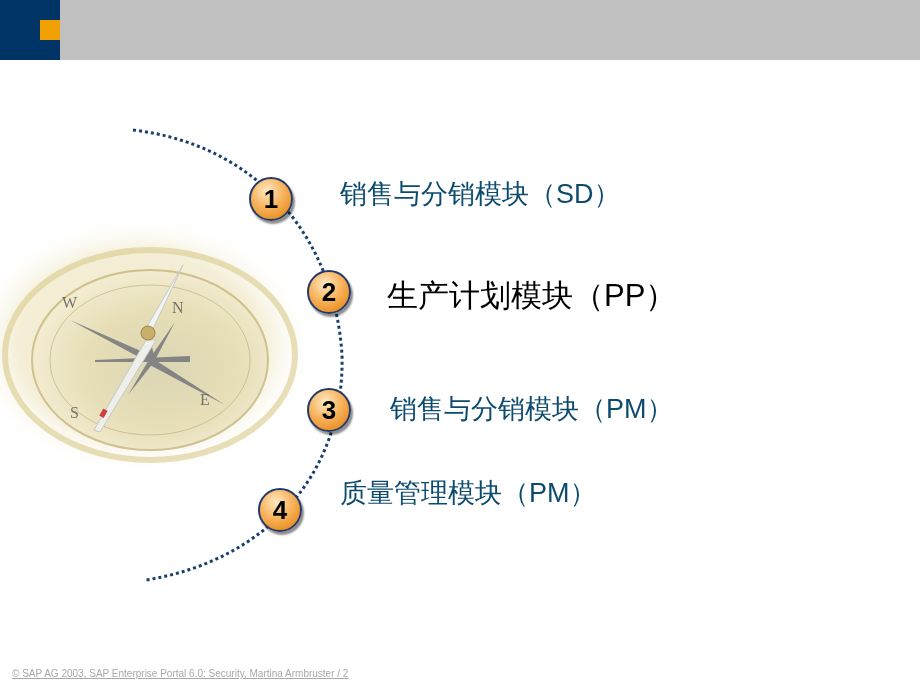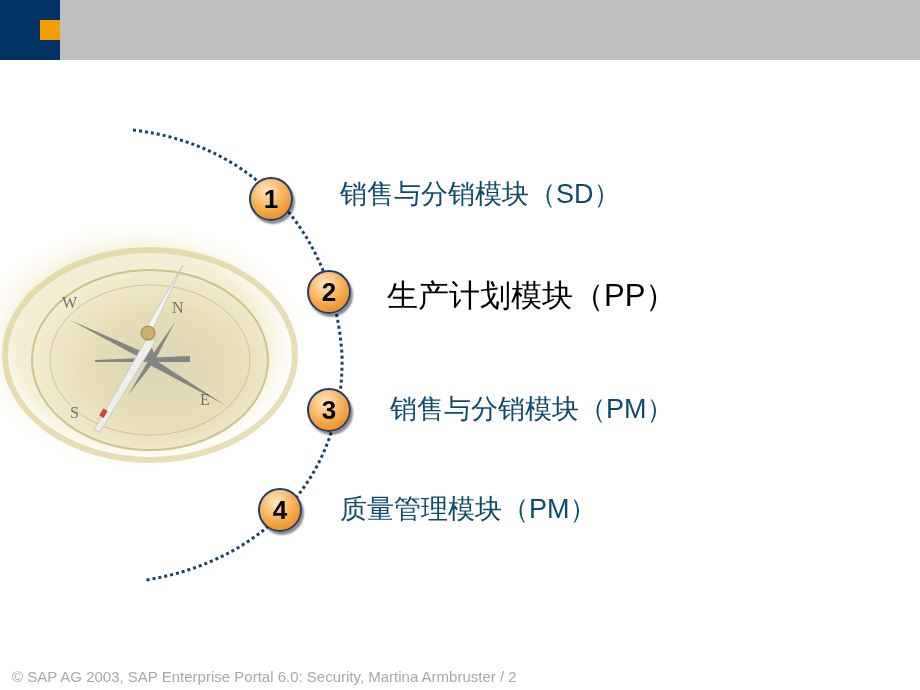--- a/index.html
+++ b/index.html
@@ -10,21 +10,21 @@
   .compass{position:absolute;left:0;top:0;width:920px;height:690px;}
   .item{position:absolute;}
   .badge{position:absolute;width:44px;height:44px;border-radius:50%;box-sizing:border-box;
     border:2px solid #233a6b;
     background:radial-gradient(circle at 40% 30%, #ffe9c4 0%, #f7b35c 45%, #e98a1c 85%, #c86f10 100%);
     box-shadow:2px 3px 2px rgba(0,0,0,0.45);
     display:flex;align-items:center;justify-content:center;
     font-weight:bold;font-size:26px;color:#000;}
   .label{position:absolute;white-space:nowrap;color:#0c4a6e;font-size:27px;}
   .label.emph{color:#000000;font-size:31px;}
-  .footer{position:absolute;left:12px;top:668px;font-size:15px;color:#a8a8a8;white-space:nowrap;}
+  .footer{position:absolute;left:12px;top:668px;font-size:10px;color:#a8a8a8;white-space:nowrap;text-decoration:underline;}
 </style>
 </head>
 <body>
 
 <div class="header-bar"></div>
 <div class="header-logo-block"></div>
 <div class="header-logo-square"></div>
 
 <svg class="compass" viewBox="0 0 920 690" xmlns="http://www.w3.org/2000/svg">
   <defs>
@@ -77,16 +77,16 @@
   <div class="label emph" style="left:387px;top:275px;">生产计划模块（PP）</div>
 </div>
 
 <div class="item">
   <div class="badge" style="left:307px;top:388px;">3</div>
   <div class="label" style="left:390px;top:391px;">销售与分销模块（PM）</div>
 </div>
 
 <div class="item">
   <div class="badge" style="left:258px;top:488px;">4</div>
-  <div class="label" style="left:340px;top:491px;">质量管理模块（PM）</div>
+  <div class="label" style="left:340px;top:475px;">质量管理模块（PM）</div>
 </div>
 
 <div class="footer">©  SAP AG 2003, SAP Enterprise Portal 6.0: Security, Martina Armbruster  / 2</div>
 
 </body></html>

